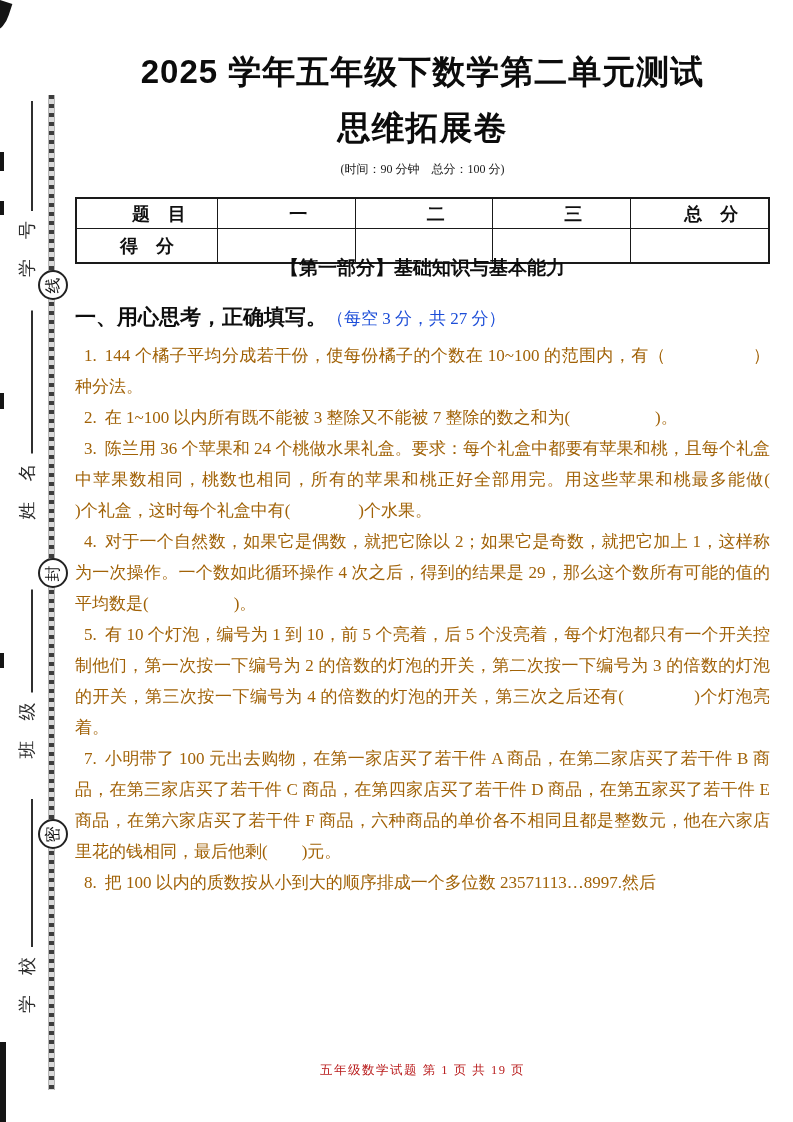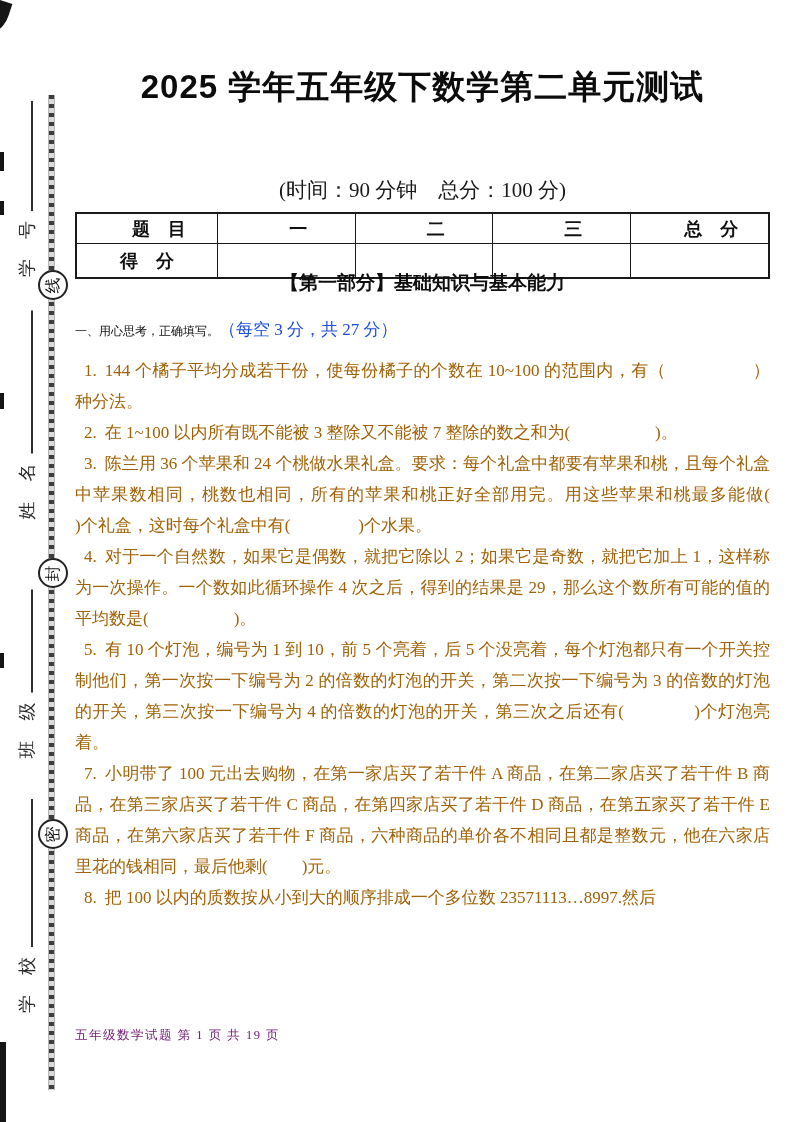--- a/index.html
+++ b/index.html
@@ -58,39 +58,39 @@
     display: block;
     transform: rotate(-90deg);
     font-size: 16px;
     color: #111;
   }
 
   
   .content {
     position: absolute;
     left: 75px; top: 0;
-    width: 695px; height: 906px; margin-top: 15px;
+    width: 695px; height: 906px;
   }
   .title1, .title2 {
     position: absolute;
     width: 100%;
     text-align: center;
     font-family: "Liberation Sans", "DejaVu Sans", sans-serif;
     font-weight: bold;
     font-size: 33px;
     color: #0c0c0c;
     letter-spacing: 1px;
   }
   .title1 { top: 50px; }
   .title2 { top: 106px; }
   .subtitle {
     position: absolute;
     top: 161px; width: 100%;
     text-align: center;
-    font-size: 21px;
+    font-size: 12px;
     color: #1a1a1a;
     font-family: Liberation Serif, serif;
   }
 
   
   .score-table {
     position: absolute;
     top: 197px; left: 0;
     width: 695px;
     border: 2px solid #1a1a1a;
@@ -118,22 +118,22 @@
     font-weight: bold;
     font-size: 19px;
     color: #0e0e0e;
   }
   .section-line {
     position: absolute;
     top: 303px; left: 0; width: 100%;
   }
   .section-title {
     font-family: "Liberation Sans", "DejaVu Sans", sans-serif;
-    font-weight: normal;
-    font-size: 12px;
+    font-weight: bold;
+    font-size: 21px;
     color: #0e0e0e;
   }
   .section-note {
     font-size: 17px;
     color: #1d4ed8;
   }
 
   
   .questions {
     position: absolute;
@@ -146,25 +146,25 @@
   .q {
     text-align: justify;
     text-indent: 9px;
     word-break: break-all;
   }
   .q .num { margin-right: 8px; }
 
   
   .footer {
     position: absolute;
-    top: 1012px; width: 100%;
-    text-align: left;
+    top: 1062px; width: 100%;
+    text-align: center;
     font-size: 12.5px;
     letter-spacing: 1.5px;
-    color: #701a75;
+    color: #b91c1c;
   }
 
   
   .artifact { position: absolute; background: #151515; }
   .a1 { left: 0; top: 0; width: 13px; height: 29px; transform: rotate(18deg); transform-origin: top left; border-radius: 0 0 60% 0; }
   .a2 { left: 0; top: 152px; width: 4px; height: 19px; }
   .a3 { left: 0; top: 201px; width: 4px; height: 14px; }
   .a4 { left: 0; top: 393px; width: 4px; height: 16px; }
   .a5 { left: 0; top: 653px; width: 4px; height: 15px; }
   .a6 { left: 0; top: 1042px; width: 6px; height: 80px; }
@@ -195,20 +195,21 @@
   <div class="stamp" style="top:558px;">
       <span>封</span>
     </div>
   <div class="stamp" style="top:819px;">
       <span>密</span>
     </div>
 
   <div class="content">
 
     <div class="title1">2025 学年五年级下数学第二单元测试</div>
+    <div class="title2">思维拓展卷</div>
     <div class="subtitle">(时间：90 分钟　总分：100 分)</div>
 
     <div class="score-table">
       <div class="cell row1">题　目</div>
       <div class="cell row1">一</div>
       <div class="cell row1">二</div>
       <div class="cell row1">三</div>
       <div class="cell row1">总　分</div>
       <div class="cell">得　分</div>
       <div class="cell"></div>

